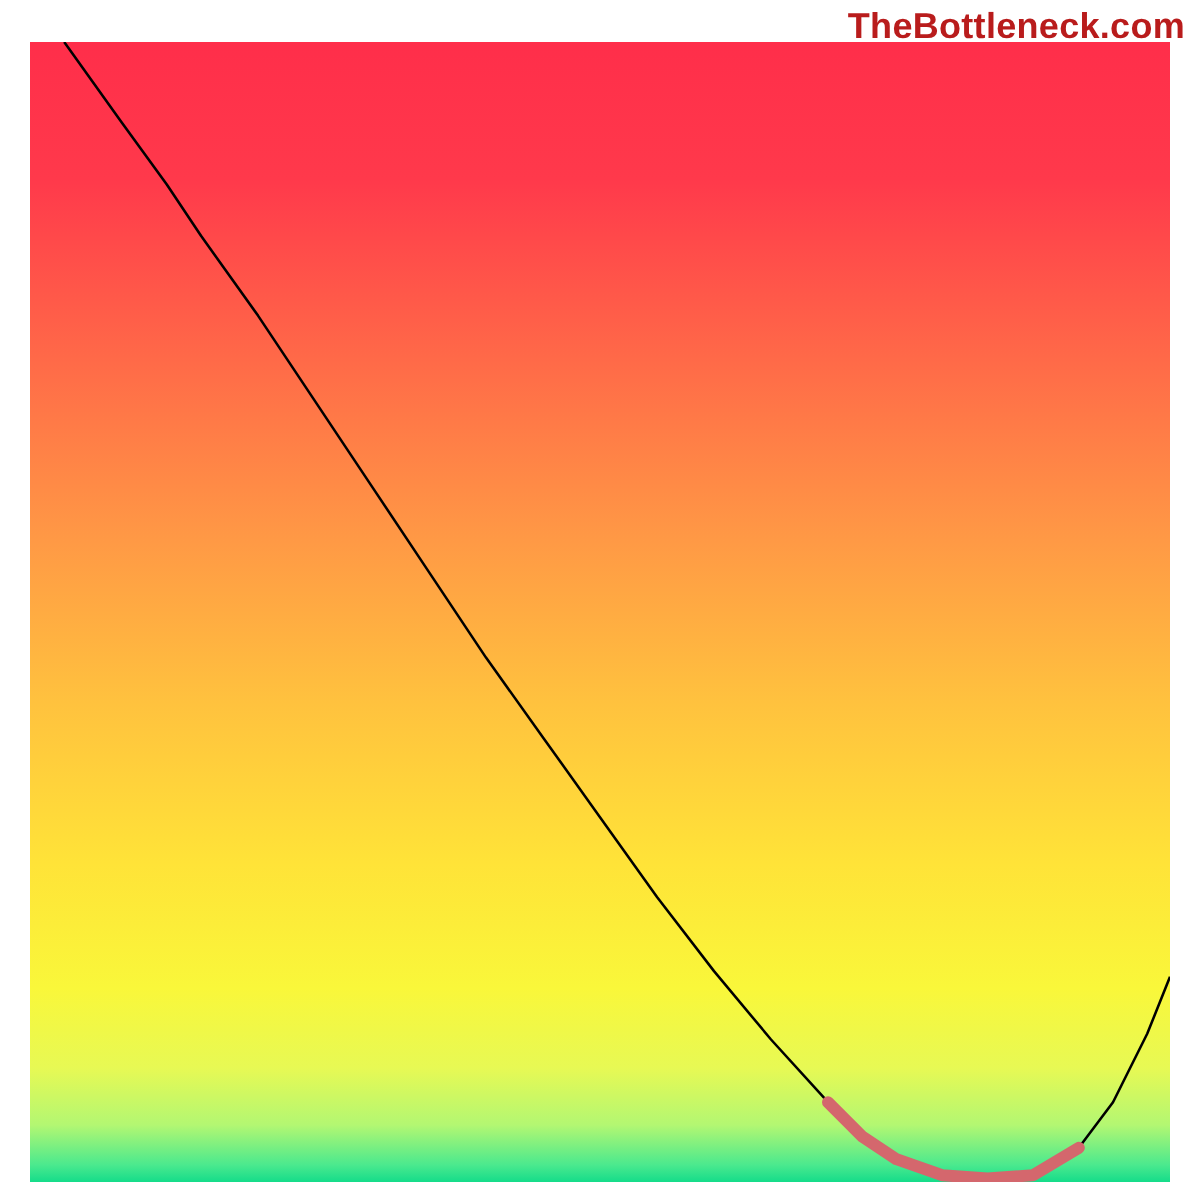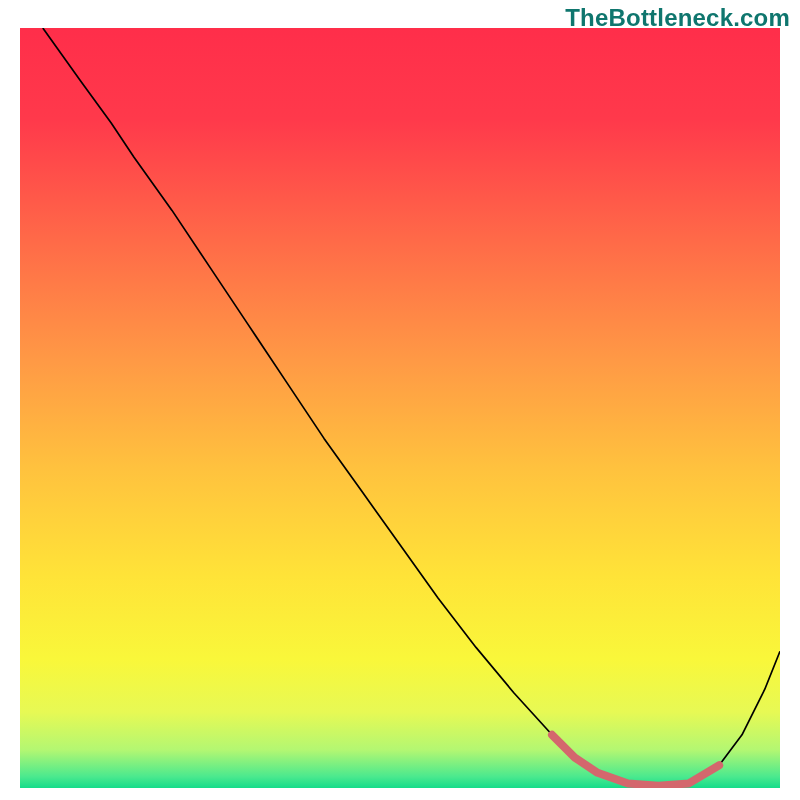--- a/index.html
+++ b/index.html
@@ -12,21 +12,21 @@
   }
   .wrap {
     position: relative;
     width: 800px;
     height: 800px;
   }
   .watermark {
     position: absolute;
     top: 4px;
     right: 10px;
-    color: #0f766e;
+    color: #b91c1c;
     font-size: 24px;
     font-weight: 600;
     letter-spacing: 0.2px;
     z-index: 3;
     user-select: none;
   }
   .plot {
     position: absolute;
     left: 20px;
     top: 28px;

